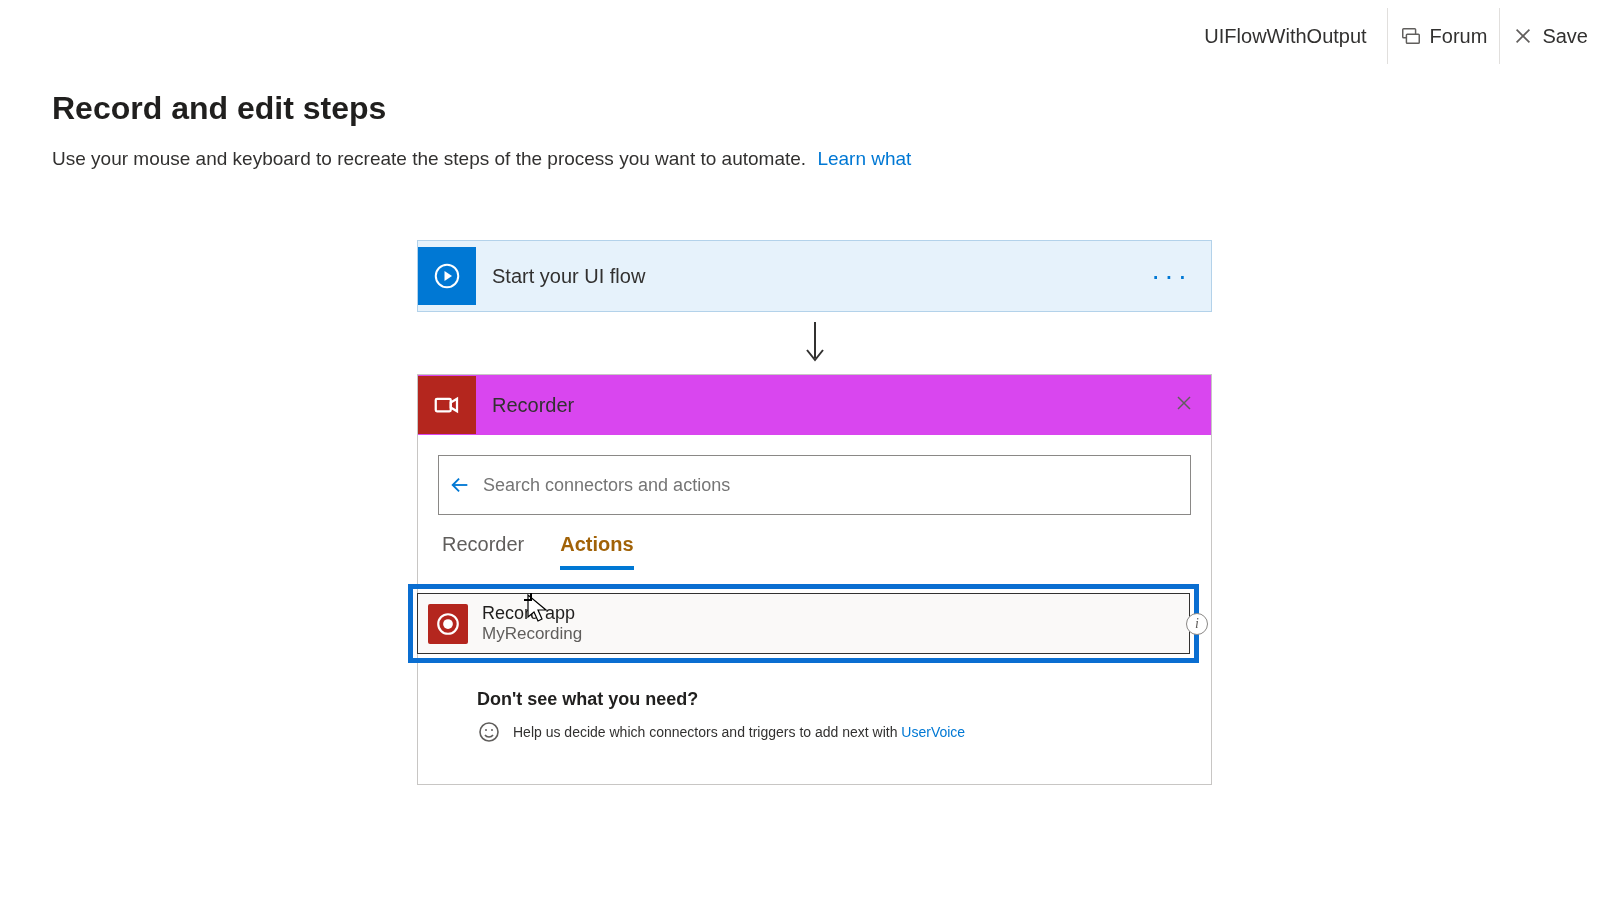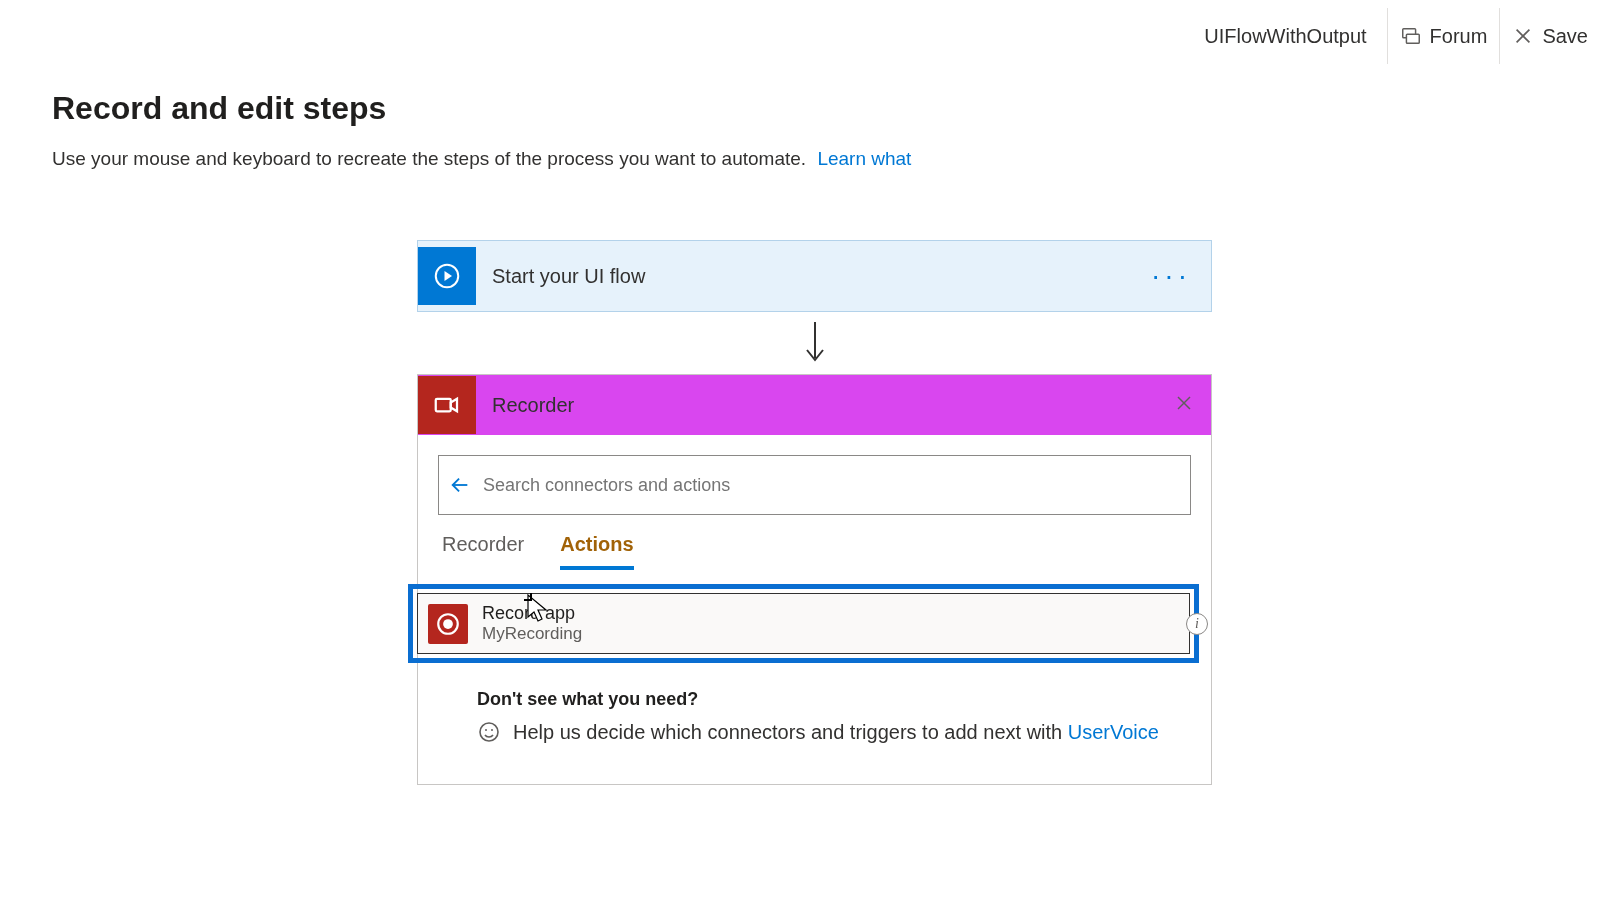--- a/index.html
+++ b/index.html
@@ -209,21 +209,21 @@
   .help-block .q {
     font-size: 18px;
     font-weight: 600;
     color: #201f1e;
   }
   .help-row {
     display: flex;
     align-items: center;
     gap: 12px;
     margin-top: 10px;
-    font-size: 20px;
+    font-size: 14px;
     color: #323130;
     text-align: center;
   }
   .help-row a { color: #0078d4; text-decoration: none; cursor: pointer; }
 
   .cursor-overlay {
     position: absolute;
     left: 524px;
     top: 593px;
     pointer-events: none;

